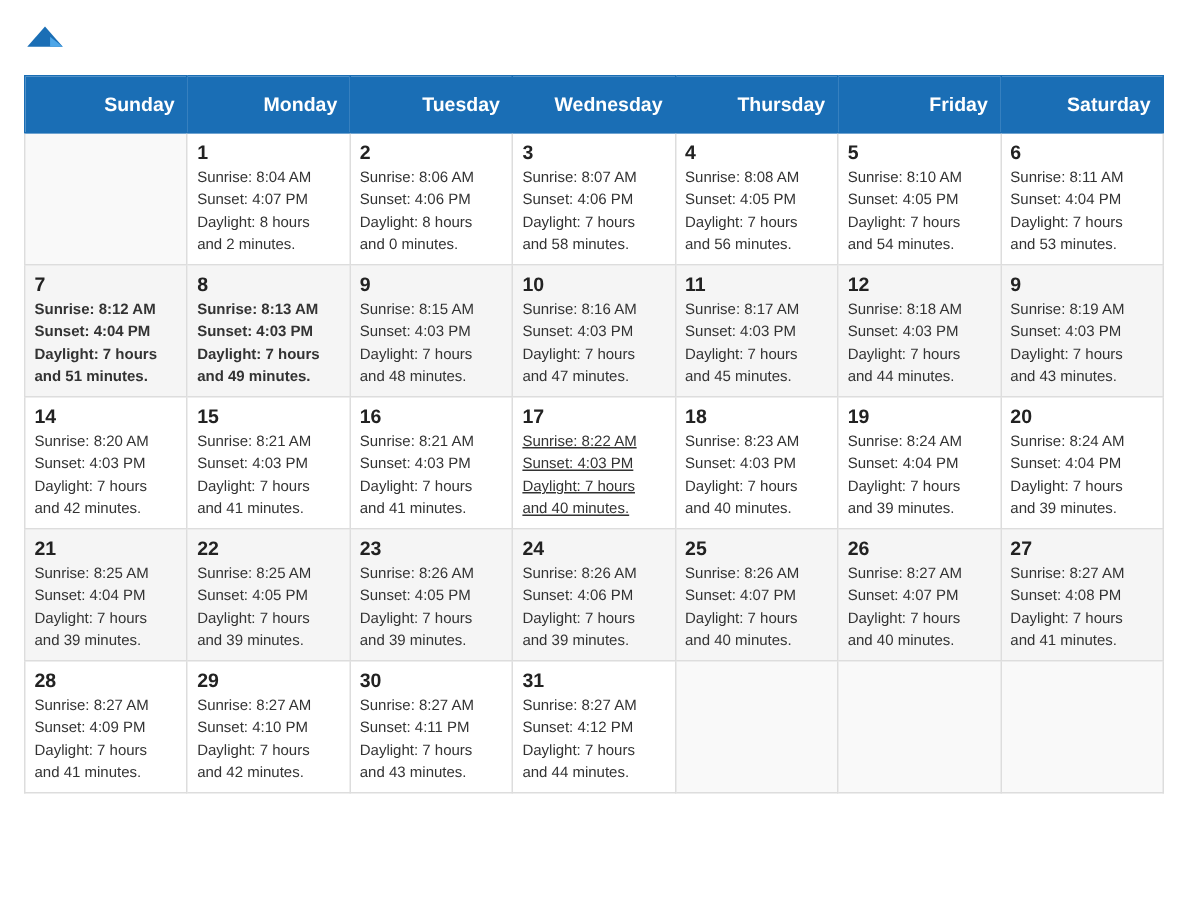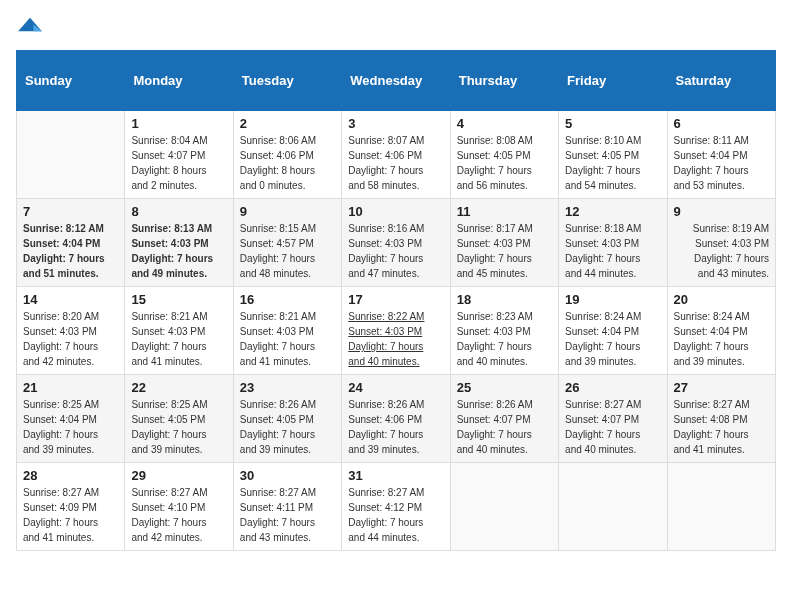--- a/index.html
+++ b/index.html
@@ -48,22 +48,22 @@
       color: #555;
     }
     .calendar {
       width: 100%;
       border-collapse: collapse;
       border: 1px solid #ccc;
     }
     .calendar th {
       background-color: #1a6eb5;
       color: #fff;
-      text-align: left;
-      padding: 22px 8px;
+      text-align: right;
+      padding: 11px 8px;
       font-size: 13px;
       font-weight: bold;
       border: 1px solid #1a6eb5;
       margin-left: 32px;
     }
     .calendar td {
       vertical-align: top;
       padding: 5px 6px;
       border: 1px solid #ddd;
       font-size: 10.5px;
@@ -176,21 +176,21 @@
         <td>
           <span class="day-number">8</span>
           <div class="day-info" style="white-space: pre-line; font-weight: bold;">Sunrise: 8:13 AM
 Sunset: 4:03 PM
 Daylight: 7 hours
 and 49 minutes.</div>
         </td>
         <td>
           <span class="day-number">9</span>
           <div class="day-info" style="white-space: pre-line;">Sunrise: 8:15 AM
-Sunset: 4:57 PM
+Sunset: 4:03 PM
 Daylight: 7 hours
 and 48 minutes.</div>
         </td>
         <td>
           <span class="day-number">10</span>
           <div class="day-info" style="white-space: pre-line;">Sunrise: 8:16 AM
 Sunset: 4:03 PM
 Daylight: 7 hours
 and 47 minutes.</div>
         </td>
@@ -203,21 +203,21 @@
         </td>
         <td>
           <span class="day-number">12</span>
           <div class="day-info" style="white-space: pre-line;">Sunrise: 8:18 AM
 Sunset: 4:03 PM
 Daylight: 7 hours
 and 44 minutes.</div>
         </td>
         <td>
           <span class="day-number">9</span>
-          <div class="day-info" style="white-space: pre-line; text-align: right;">Sunrise: 8:19 AM
+          <div class="day-info" style="white-space: pre-line;">Sunrise: 8:19 AM
 Sunset: 4:03 PM
 Daylight: 7 hours
 and 43 minutes.</div>
         </td>
       </tr>
       <tr class="row-bg-white">
         <td>
           <span class="day-number">14</span>
           <div class="day-info" style="white-space: pre-line;">Sunrise: 8:20 AM
 Sunset: 4:03 PM

